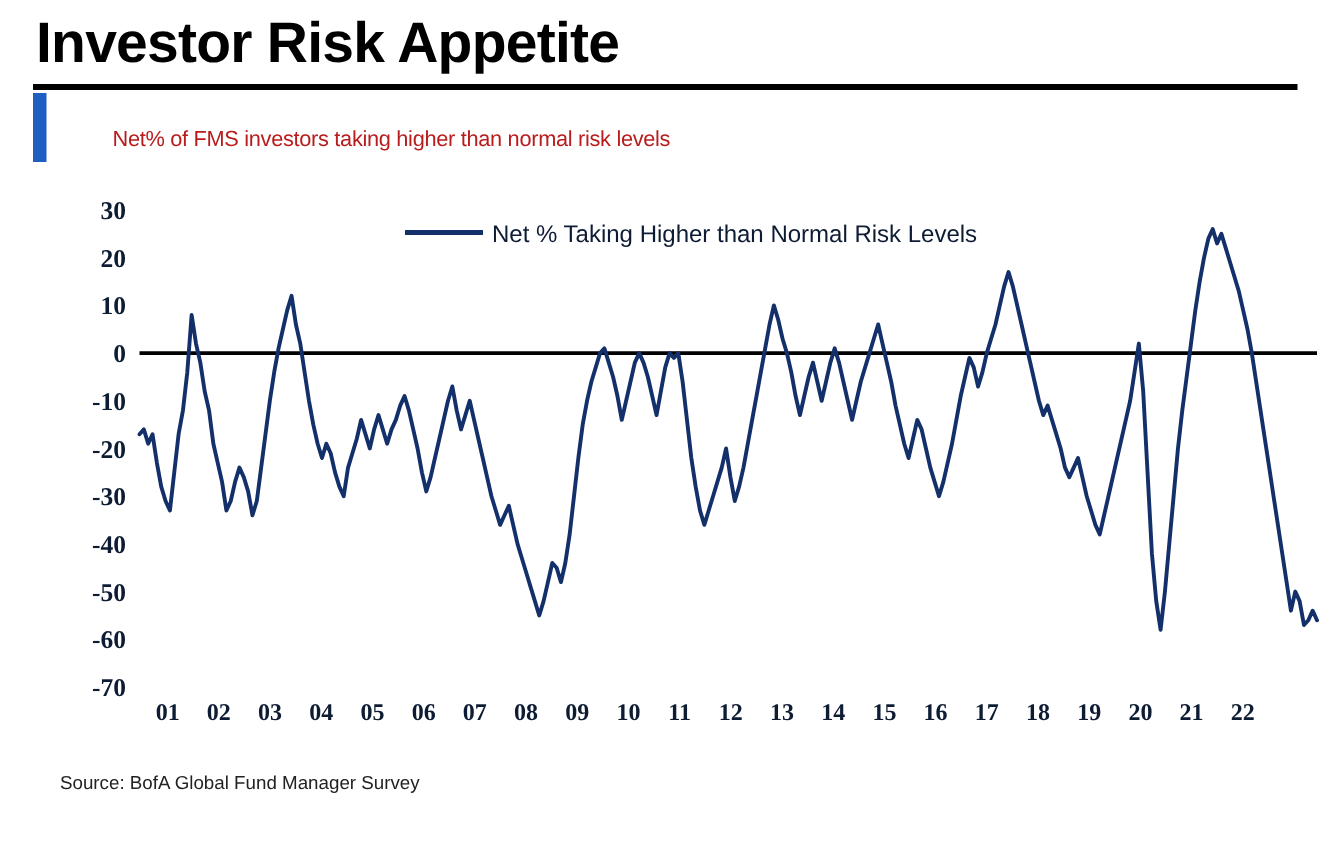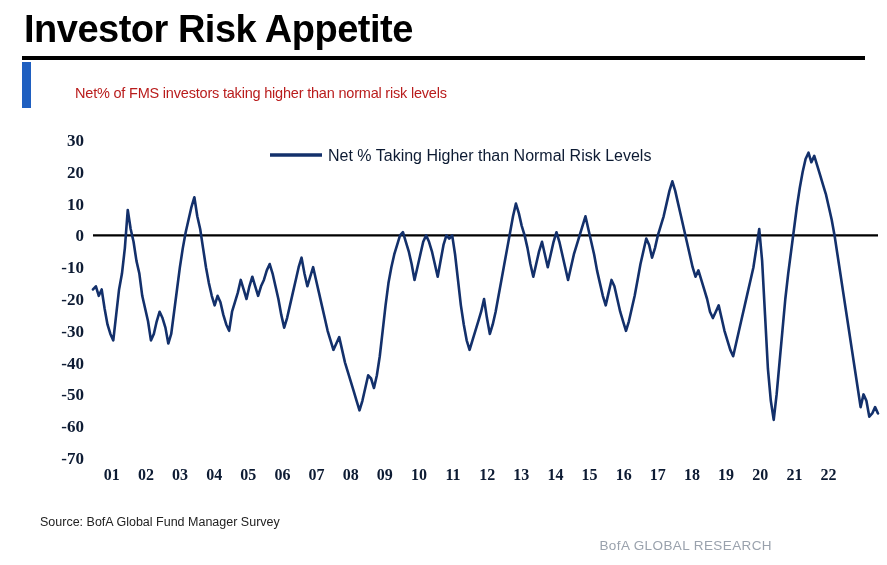--- a/index.html
+++ b/index.html
@@ -123,15 +123,14 @@
         <polyline points="93.00,289.46 95.90,286.28 98.79,295.82 101.69,289.46 104.59,308.54 107.48,324.44 110.38,333.98 113.28,340.34 116.17,314.90 119.07,289.46 121.97,273.56 124.86,248.12 127.76,209.96 130.66,229.04 133.55,241.76 136.45,260.84 139.35,273.56 142.24,295.82 145.14,308.54 148.04,321.26 150.93,340.34 153.83,333.98 156.73,321.26 159.62,311.72 162.52,318.08 165.42,327.62 168.31,343.52 171.21,333.98 174.11,311.72 177.00,289.46 179.90,267.20 182.80,248.12 185.69,232.22 188.59,219.50 191.49,206.78 194.38,197.24 197.28,216.32 200.18,229.04 203.07,248.12 205.97,267.20 208.87,283.10 211.76,295.82 214.66,305.36 217.56,295.82 220.45,302.18 223.35,314.90 226.25,324.44 229.14,330.80 232.04,311.72 234.94,302.18 237.83,292.64 240.73,279.92 243.63,289.46 246.52,299.00 249.42,286.28 252.32,276.74 255.21,286.28 258.11,295.82 261.01,286.28 263.90,279.92 266.80,270.38 269.70,264.02 272.59,273.56 275.49,286.28 278.39,299.00 281.28,314.90 284.18,327.62 287.08,318.08 289.97,305.36 292.87,292.64 295.77,279.92 298.66,267.20 301.56,257.66 304.46,273.56 307.35,286.28 310.25,276.74 313.15,267.20 316.04,279.92 318.94,292.64 321.84,305.36 324.73,318.08 327.63,330.80 330.53,340.34 333.42,349.88 336.32,343.52 339.22,337.16 342.11,349.88 345.01,362.60 347.91,372.14 350.80,381.68 353.70,391.22 356.60,400.76 359.49,410.30 362.39,400.76 365.29,388.04 368.18,375.32 371.08,378.50 373.98,388.04 376.87,375.32 379.77,356.24 382.67,330.80 385.56,305.36 388.46,283.10 391.36,267.20 394.25,254.48 397.15,244.94 400.05,235.40 402.94,232.22 405.84,241.76 408.74,251.30 411.63,264.02 414.53,279.92 417.43,267.20 420.32,254.48 423.22,241.76 426.12,235.40 429.01,241.76 431.91,251.30 434.81,264.02 437.70,276.74 440.60,260.84 443.50,244.94 446.39,235.40 449.29,238.58 452.19,235.40 455.08,254.48 457.98,279.92 460.88,305.36 463.77,324.44 466.67,340.34 469.57,349.88 472.46,340.34 475.36,330.80 478.26,321.26 481.15,311.72 484.05,299.00 486.95,318.08 489.85,333.98 492.74,324.44 495.64,311.72 498.54,295.82 501.43,279.92 504.33,264.02 507.23,248.12 510.12,232.22 513.02,216.32 515.92,203.60 518.81,213.14 521.71,225.86 524.61,235.40 527.50,248.12 530.40,264.02 533.30,276.74 536.19,264.02 539.09,251.30 541.99,241.76 544.88,254.48 547.78,267.20 550.68,254.48 553.57,241.76 556.47,232.22 559.37,241.76 562.26,254.48 565.16,267.20 568.06,279.92 570.95,267.20 573.85,254.48 576.75,244.94 579.64,235.40 582.54,225.86 585.44,216.32 588.33,229.04 591.23,241.76 594.13,254.48 597.02,270.38 599.92,283.10 602.82,295.82 605.71,305.36 608.61,292.64 611.51,279.92 614.40,286.28 617.30,299.00 620.20,311.72 623.09,321.26 625.99,330.80 628.89,321.26 631.78,308.54 634.68,295.82 637.58,279.92 640.47,264.02 643.37,251.30 646.27,238.58 649.16,244.94 652.06,257.66 654.96,248.12 657.85,235.40 660.75,225.86 663.65,216.32 666.54,203.60 669.44,190.88 672.34,181.34 675.23,190.88 678.13,203.60 681.03,216.32 683.92,229.04 686.82,241.76 689.72,254.48 692.61,267.20 695.51,276.74 698.41,270.38 701.30,279.92 704.20,289.46 707.10,299.00 709.99,311.72 712.89,318.08 715.79,311.72 718.68,305.36 721.58,318.08 724.48,330.80 727.37,340.34 730.27,349.88 733.17,356.24 736.06,343.52 738.96,330.80 741.86,318.08 744.75,305.36 747.65,292.64 750.55,279.92 753.44,267.20 756.34,248.12 759.24,229.04 762.13,260.84 765.03,314.90 767.93,368.96 770.82,400.76 773.72,419.84 776.62,394.40 779.51,362.60 782.41,330.80 785.31,299.00 788.20,273.56 791.10,251.30 794.00,229.04 796.89,206.78 799.79,187.70 802.69,171.80 805.58,159.08 808.48,152.72 811.38,162.26 814.27,155.90 817.17,165.44 820.07,174.98 822.96,184.52 825.86,194.06 828.76,206.78 831.65,219.50 834.55,235.40 837.45,254.48 840.34,273.56 843.24,292.64 846.14,311.72 849.03,330.80 851.93,349.88 854.83,368.96 857.72,388.04 860.62,407.12 863.52,394.40 866.41,400.76 869.31,416.66 872.21,413.48 875.10,407.12 878.00,413.48" fill="none" stroke="#13306B" stroke-width="2.6" stroke-linejoin="round" stroke-linecap="round"></polyline>
         <line x1="270" y1="155" x2="322" y2="155" stroke="#13306B" stroke-width="3.4"></line>
         <text x="328" y="161" class="legend-text">Net % Taking Higher than Normal Risk Levels</text>
       </svg>
   </div>
 
   <div class="source-line">
     <b>Source:</b>
     <span>BofA Global Fund Manager Survey</span>
   </div>
-  <div class="watermark">BofA GLOBAL RESEARCH</div>
 
 </div>
 
 </body></html>

